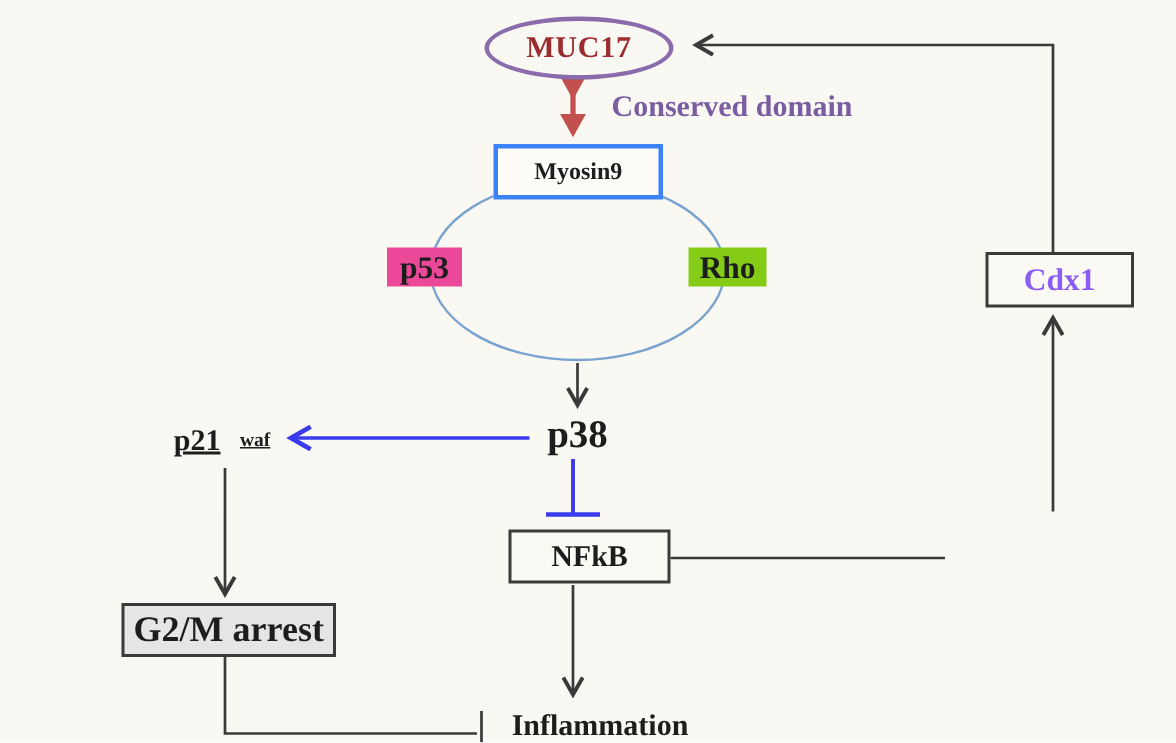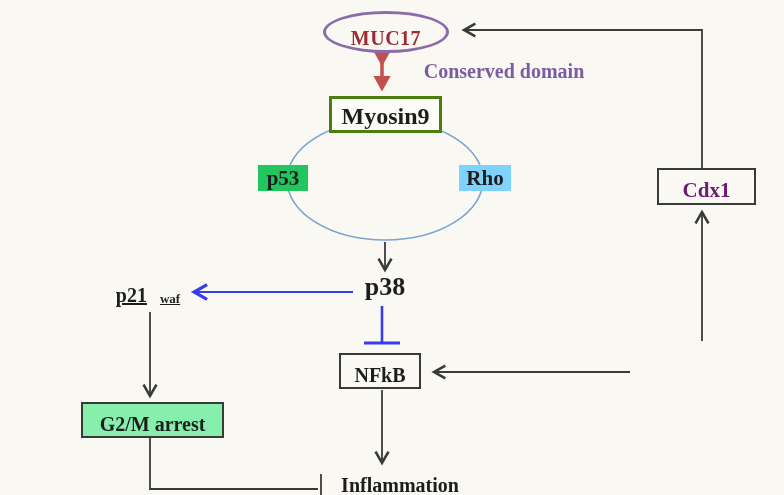--- a/index.html
+++ b/index.html
@@ -14,64 +14,64 @@
     color: #1d1d1d;
   }
   .canvas svg.connectors {
     position: absolute;
     left: 0; top: 0;
     width: 784px; height: 495px;
   }
   .node, .label {
     position: absolute;
     display: flex;
-    align-items: flex-end;
+    align-items: center;
     justify-content: center;
     text-align: center;
     white-space: nowrap;
     box-sizing: border-box;
   }
   .ellipse-node {
     left: 323px; top: 11px; width: 126px; height: 42px;
     border: 3px solid #8a6bab; border-radius: 50%;
     color: #9b2d32; font-size: 20px; letter-spacing: .5px;
   }
   .conserved {
     left: 406px; top: 59px; width: 164px; height: 24px;
-    color: #7a5ca2; font-size: 20px; margin-left: 16px;
+    color: #7a5ca2; font-size: 20px;
   }
   .myosin9 {
     left: 329px; top: 96px; width: 113px; height: 37px;
-    border: 3px solid #4d7c0f; background: #fcfbf7;
-    font-size: 24px;
+    border: 3px solid #3b82f6; background: #fcfbf7;
+    font-size: 16px;
   }
-  .p53 { left: 258px; top: 165px; width: 50px; height: 26px; font-size: 21px; background: #22c55e; }
-  .rho { left: 459px; top: 165px; width: 52px; height: 26px; font-size: 21px; background: #7dd3fc; }
+  .p53 { left: 258px; top: 165px; width: 50px; height: 26px; font-size: 21px; background: #ec4899; }
+  .rho { left: 459px; top: 165px; width: 52px; height: 26px; font-size: 21px; background: #84cc16; }
   .p38 { left: 362px; top: 278px; width: 46px; height: 24px; font-size: 26px; }
   .p21 { left: 112px; top: 281px; width: 72px; height: 26px; font-size: 20px; text-decoration: underline; }
   .p21 sup { font-size: 13px; line-height: 1; margin-left: 13px; transform: translateY(-2px); }
   .nfkb {
-    left: 339px; top: 353px; width: 82px; height: 36px;
+    left: 339px; top: 353px; width: 108px; height: 36px;
     border: 2px solid #3a3a3a; background: #fbf9f4; font-size: 20px;
   }
   .cdx1 {
     left: 657px; top: 168px; width: 99px; height: 37px;
     border: 2.5px solid #3a3a3a; background: #fbf9f4;
-    color: #701a75; font-size: 21px;
+    color: #8b5cf6; font-size: 21px;
   }
   .inflammation {
     left: 630px; top: 342px; width: 152px; height: 59px;
     border: 2px solid #4f81bd; border-radius: 50%;
     background: linear-gradient(to bottom, #b5d1f1 0%, #8cb4e4 45%, #5e95d8 100%);
     font-size: 18px; line-height: 1.15; flex-direction: column;
     color: #141414;
   }
   .g2m {
     left: 81px; top: 402px; width: 143px; height: 36px;
-    border: 2px solid #3a3a3a; background: #86efac; font-size: 20px;
+    border: 2px solid #3a3a3a; background: #e5e5e5; font-size: 24px;
   }
   .proliferation { left: 330px; top: 471px; width: 140px; height: 26px; font-size: 20px; }
 </style>
 </head>
 <body>
 
 <div class="canvas">
 
   <svg class="connectors" viewBox="0 0 784 495">
     <defs>

